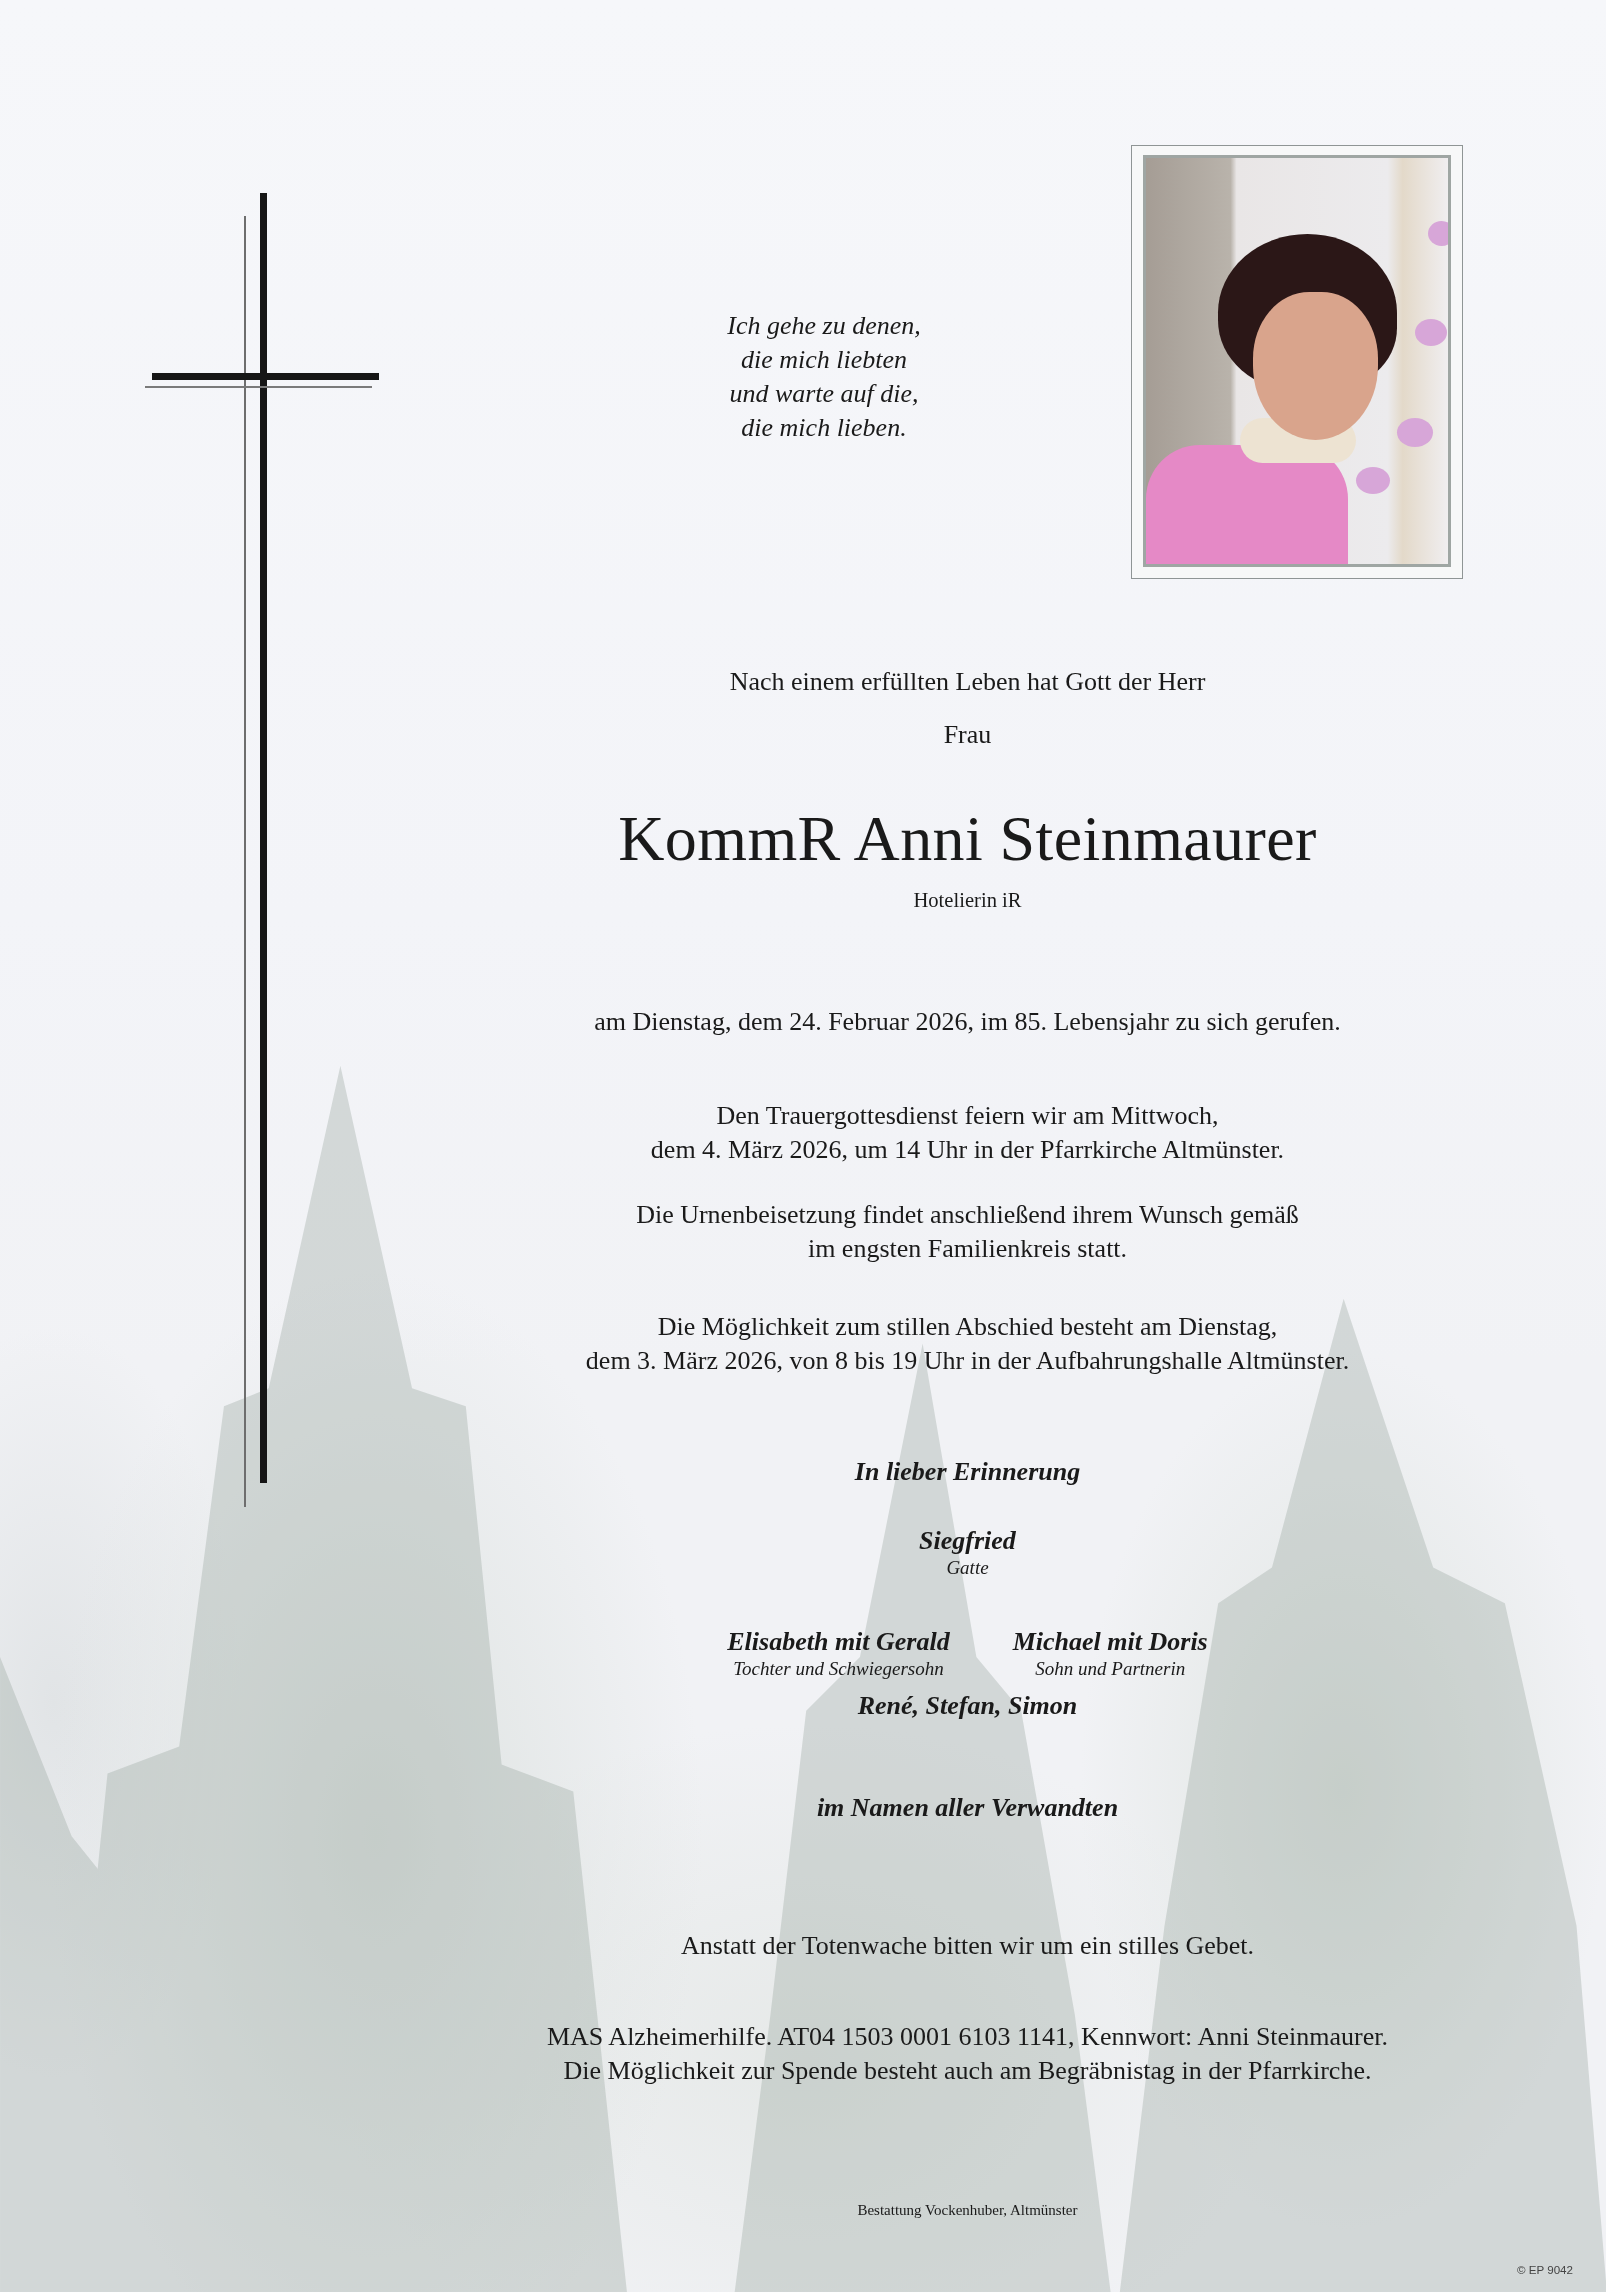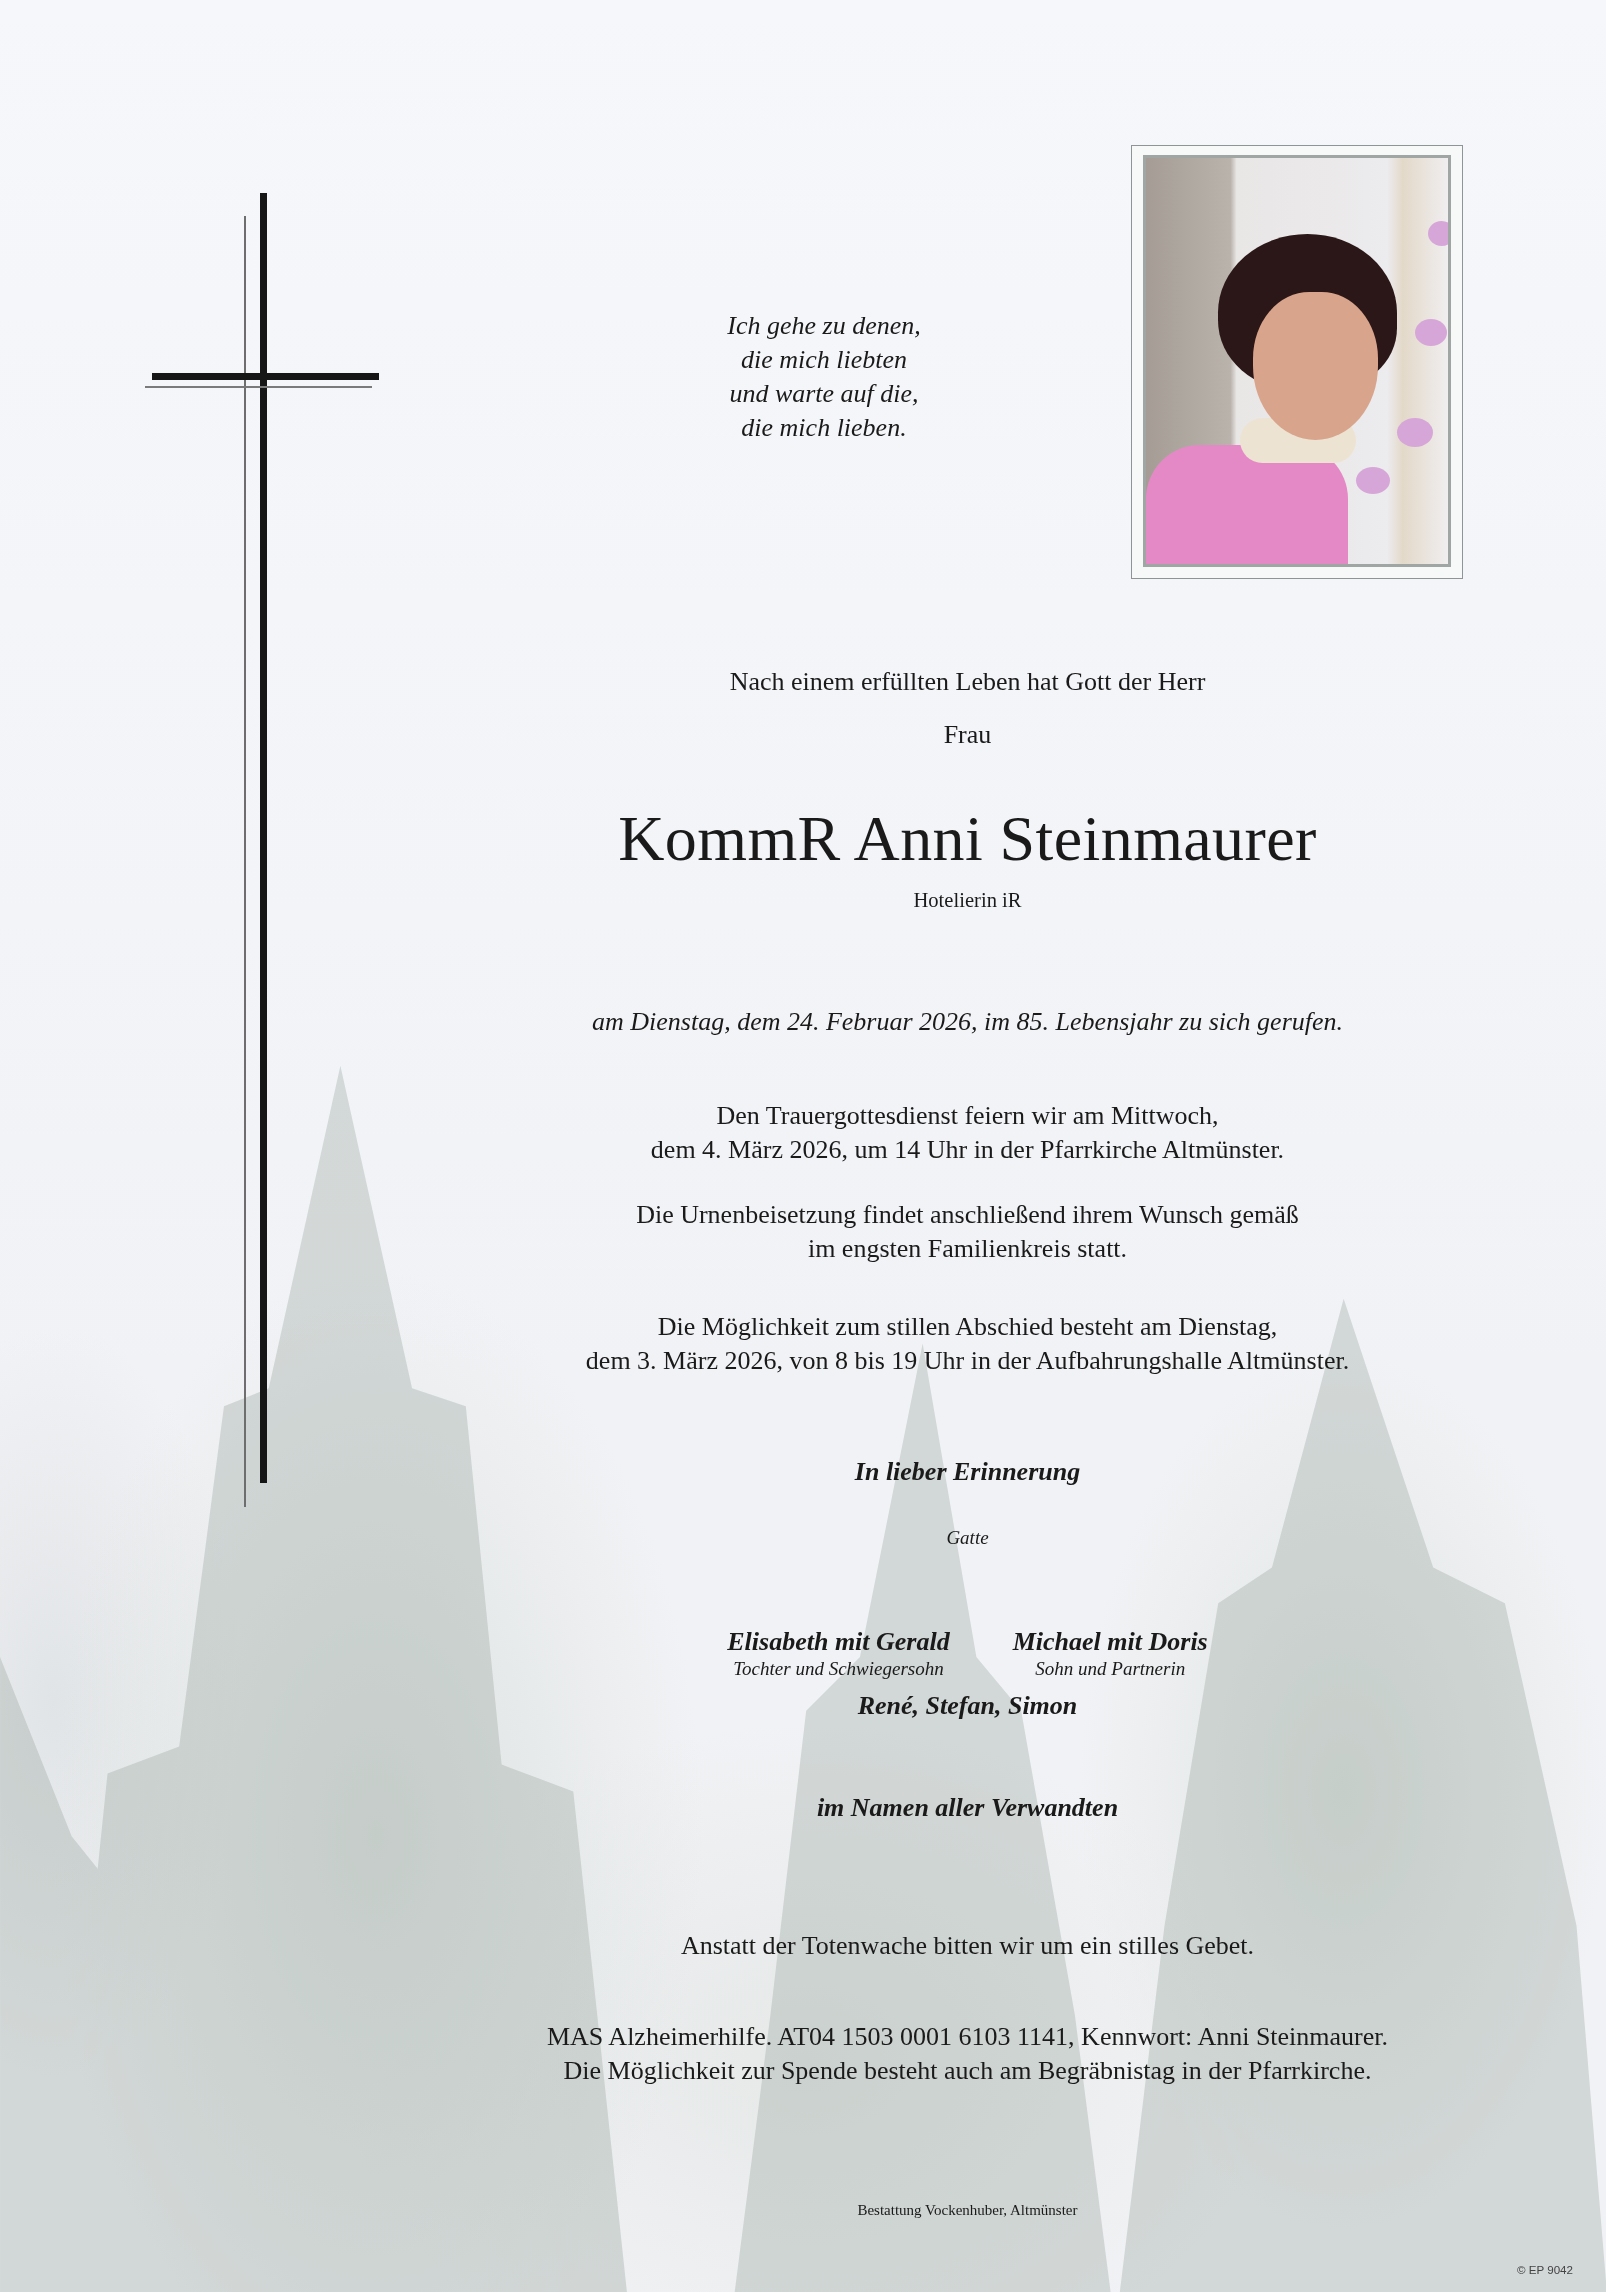--- a/index.html
+++ b/index.html
@@ -45,21 +45,21 @@
   .ph-neck { position:absolute; left:94px; top:260px; width:116px; height:45px; background:#ede3d2; border-radius:27px; }
   .ph-shirt { position:absolute; left:0; top:287px; width:202px; height:143px; background:#e589c6; border-radius:54px 54px 0 0; }
   .ph-orchid { position:absolute; border-radius:50%; background:#d7a6d8; }
 
   .content { position:absolute; left:502px; width:931px; z-index:2; text-align:center; }
   .t30 { font-size:26px; line-height:34px; }
   .intro { top:665px; }
   .frau { top:718px; }
   .name { top:788px; font-size:64px; line-height:77px; letter-spacing:0.4px;margin-top:12px; }
   .sub { top:888px; font-size:20.6px; line-height:25px; }
-  .died { top:1005px;font-style:italic; }
+  .died { top:1005px; }
   .service { top:1099px; }
   .urn { top:1198px; }
   .farewell { top:1310px; }
   .remember { top:1455px; font-weight:bold; font-style:italic; font-size:26px; line-height:34px; }
   .fam-name { font-weight:bold; font-style:italic; font-size:26px; line-height:30px; }
   .fam-rel { font-style:italic; font-size:19px; line-height:23px; }
   .spouse { top:1526px; }
   .children { top:1627px; display:flex; justify-content:center; gap:63px; }
   .children .child { text-align:center; }
   .grandkids { top:1691px; }
@@ -125,20 +125,21 @@
   <div>im engsten Familienkreis statt.</div>
 </div>
 <div class="content t30 farewell">
   <div>Die Möglichkeit zum stillen Abschied besteht am Dienstag,</div>
   <div>dem 3. März 2026, von 8 bis 19 Uhr in der Aufbahrungshalle Altmünster.</div>
 </div>
 
 <div class="content remember">In lieber Erinnerung</div>
 
 <div class="content spouse">
+  <div class="fam-name">Siegfried</div>
   <div class="fam-rel">Gatte</div>
 </div>
 
 <div class="content children">
   <div class="child">
     <div class="fam-name">Elisabeth mit Gerald</div>
     <div class="fam-rel">Tochter und Schwiegersohn</div>
   </div>
   <div class="child">
     <div class="fam-name">Michael mit Doris</div>

